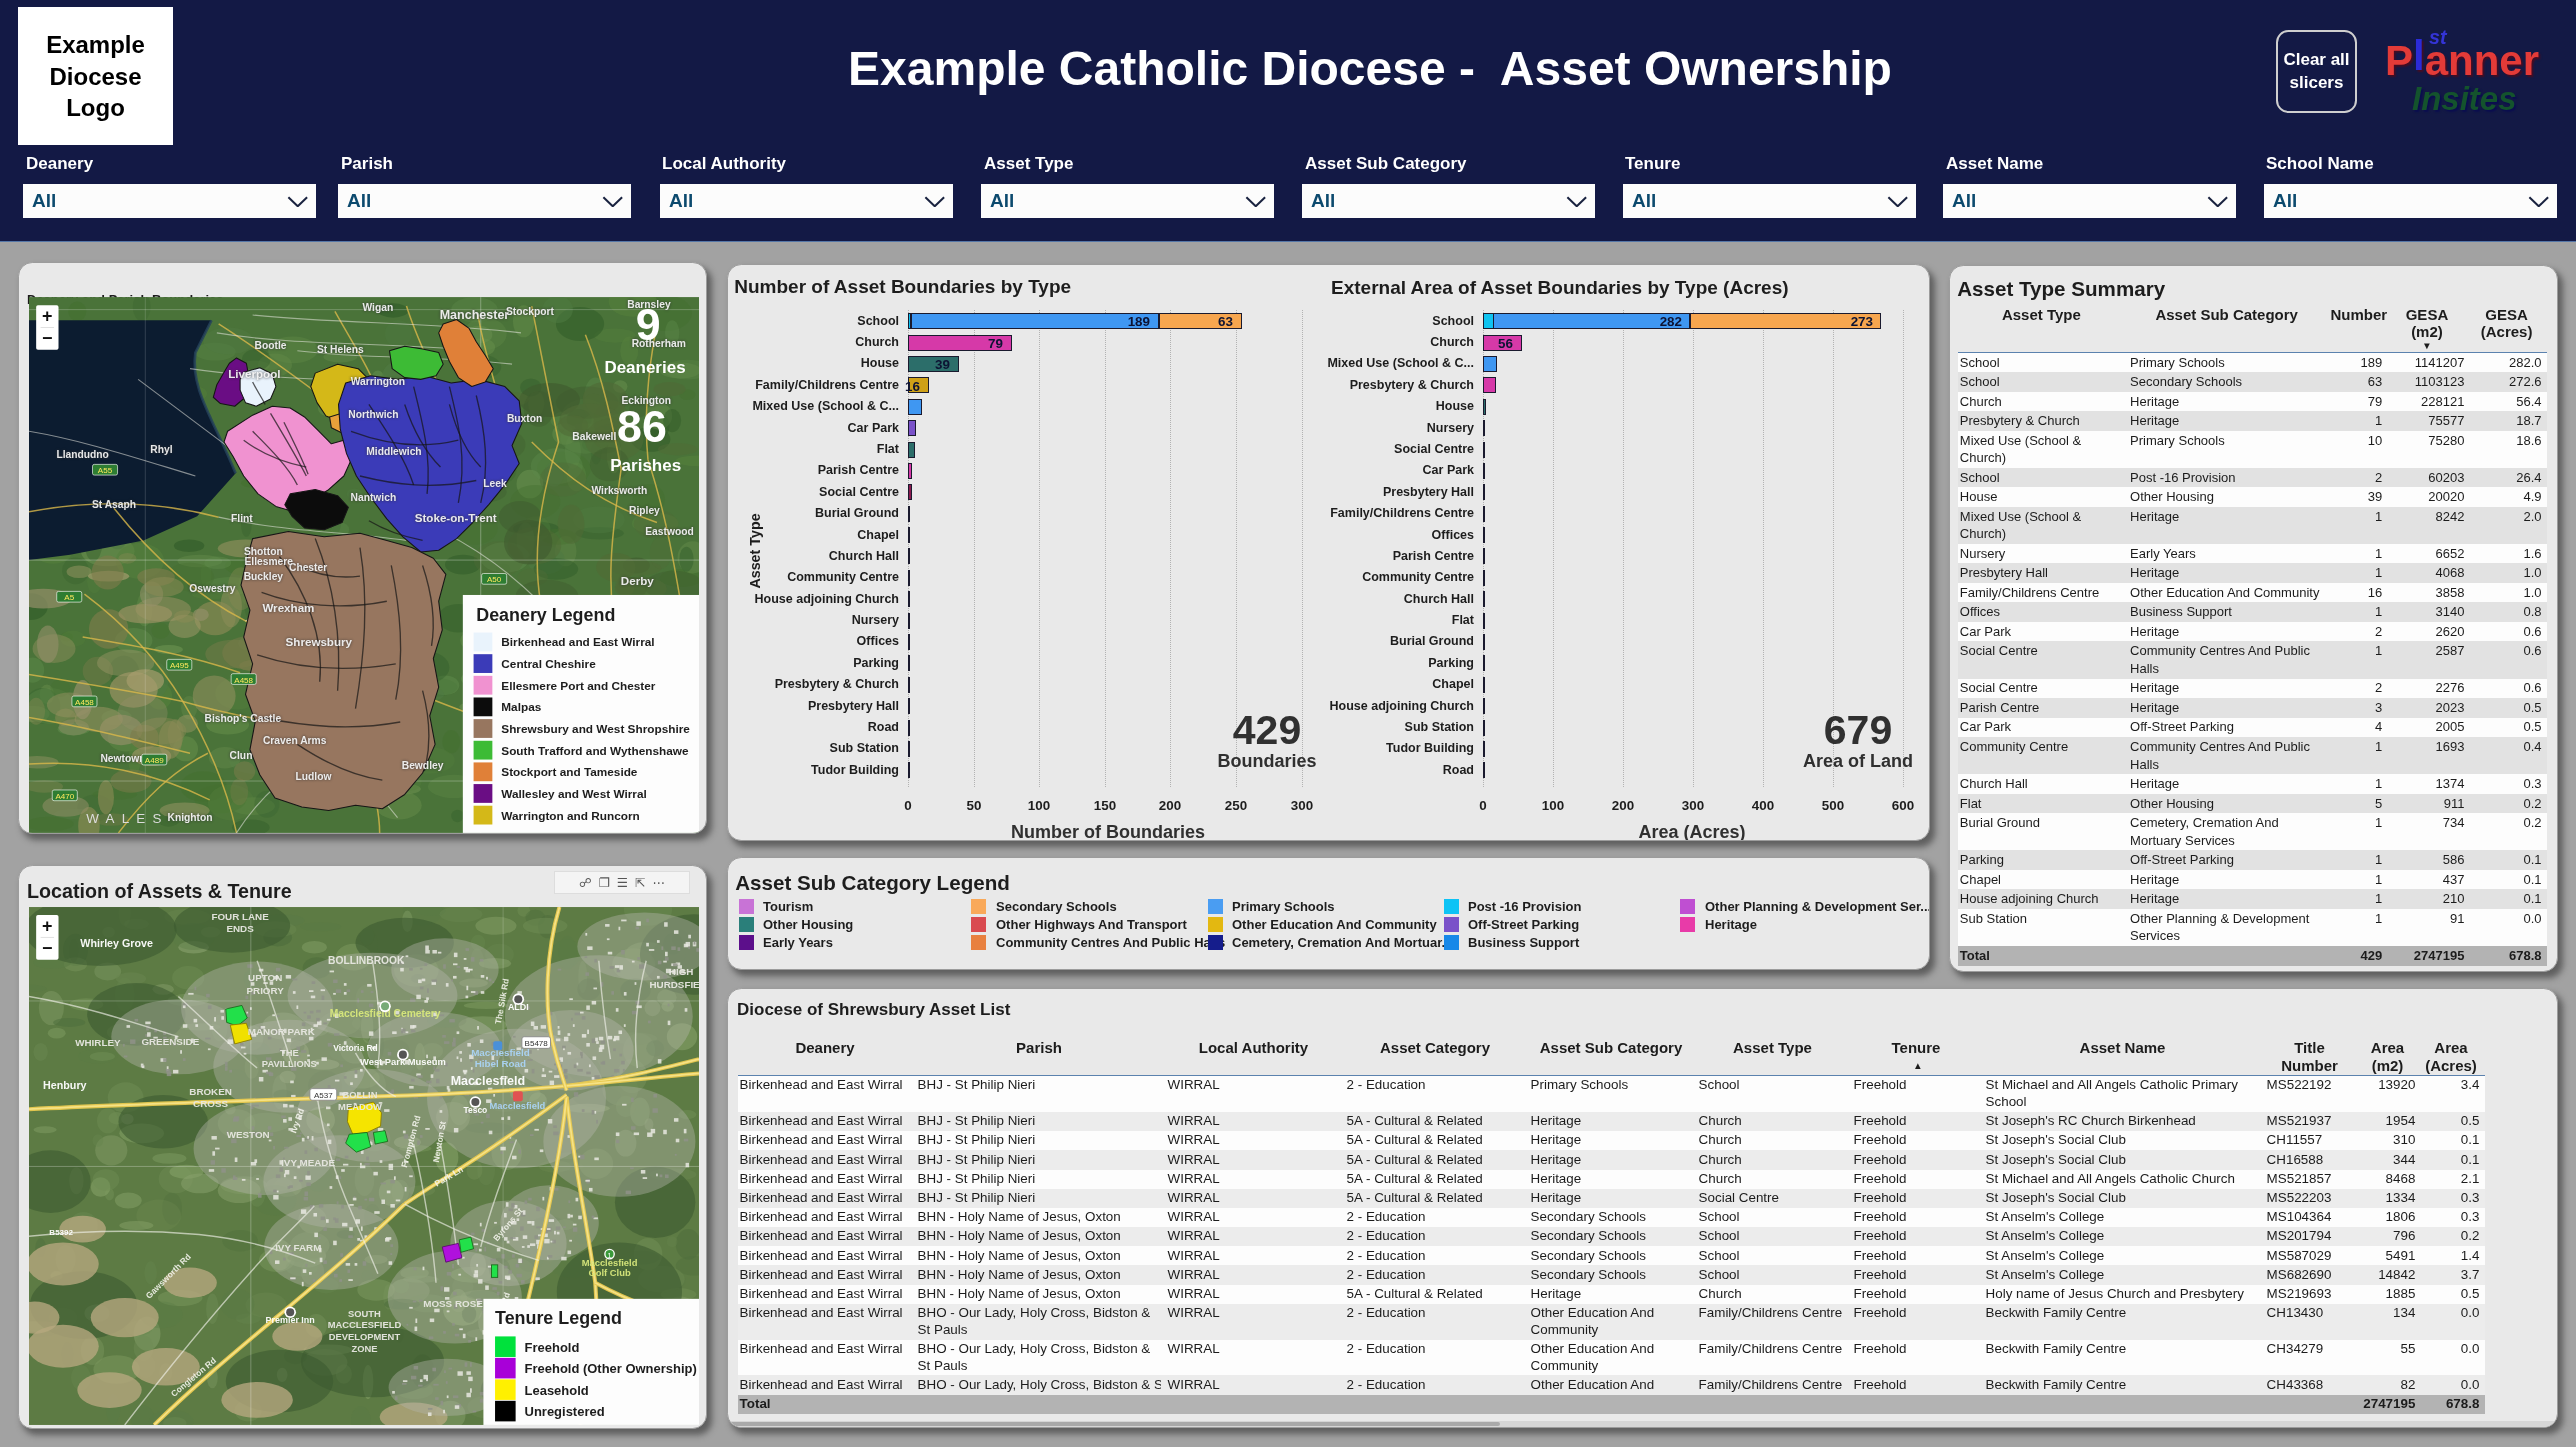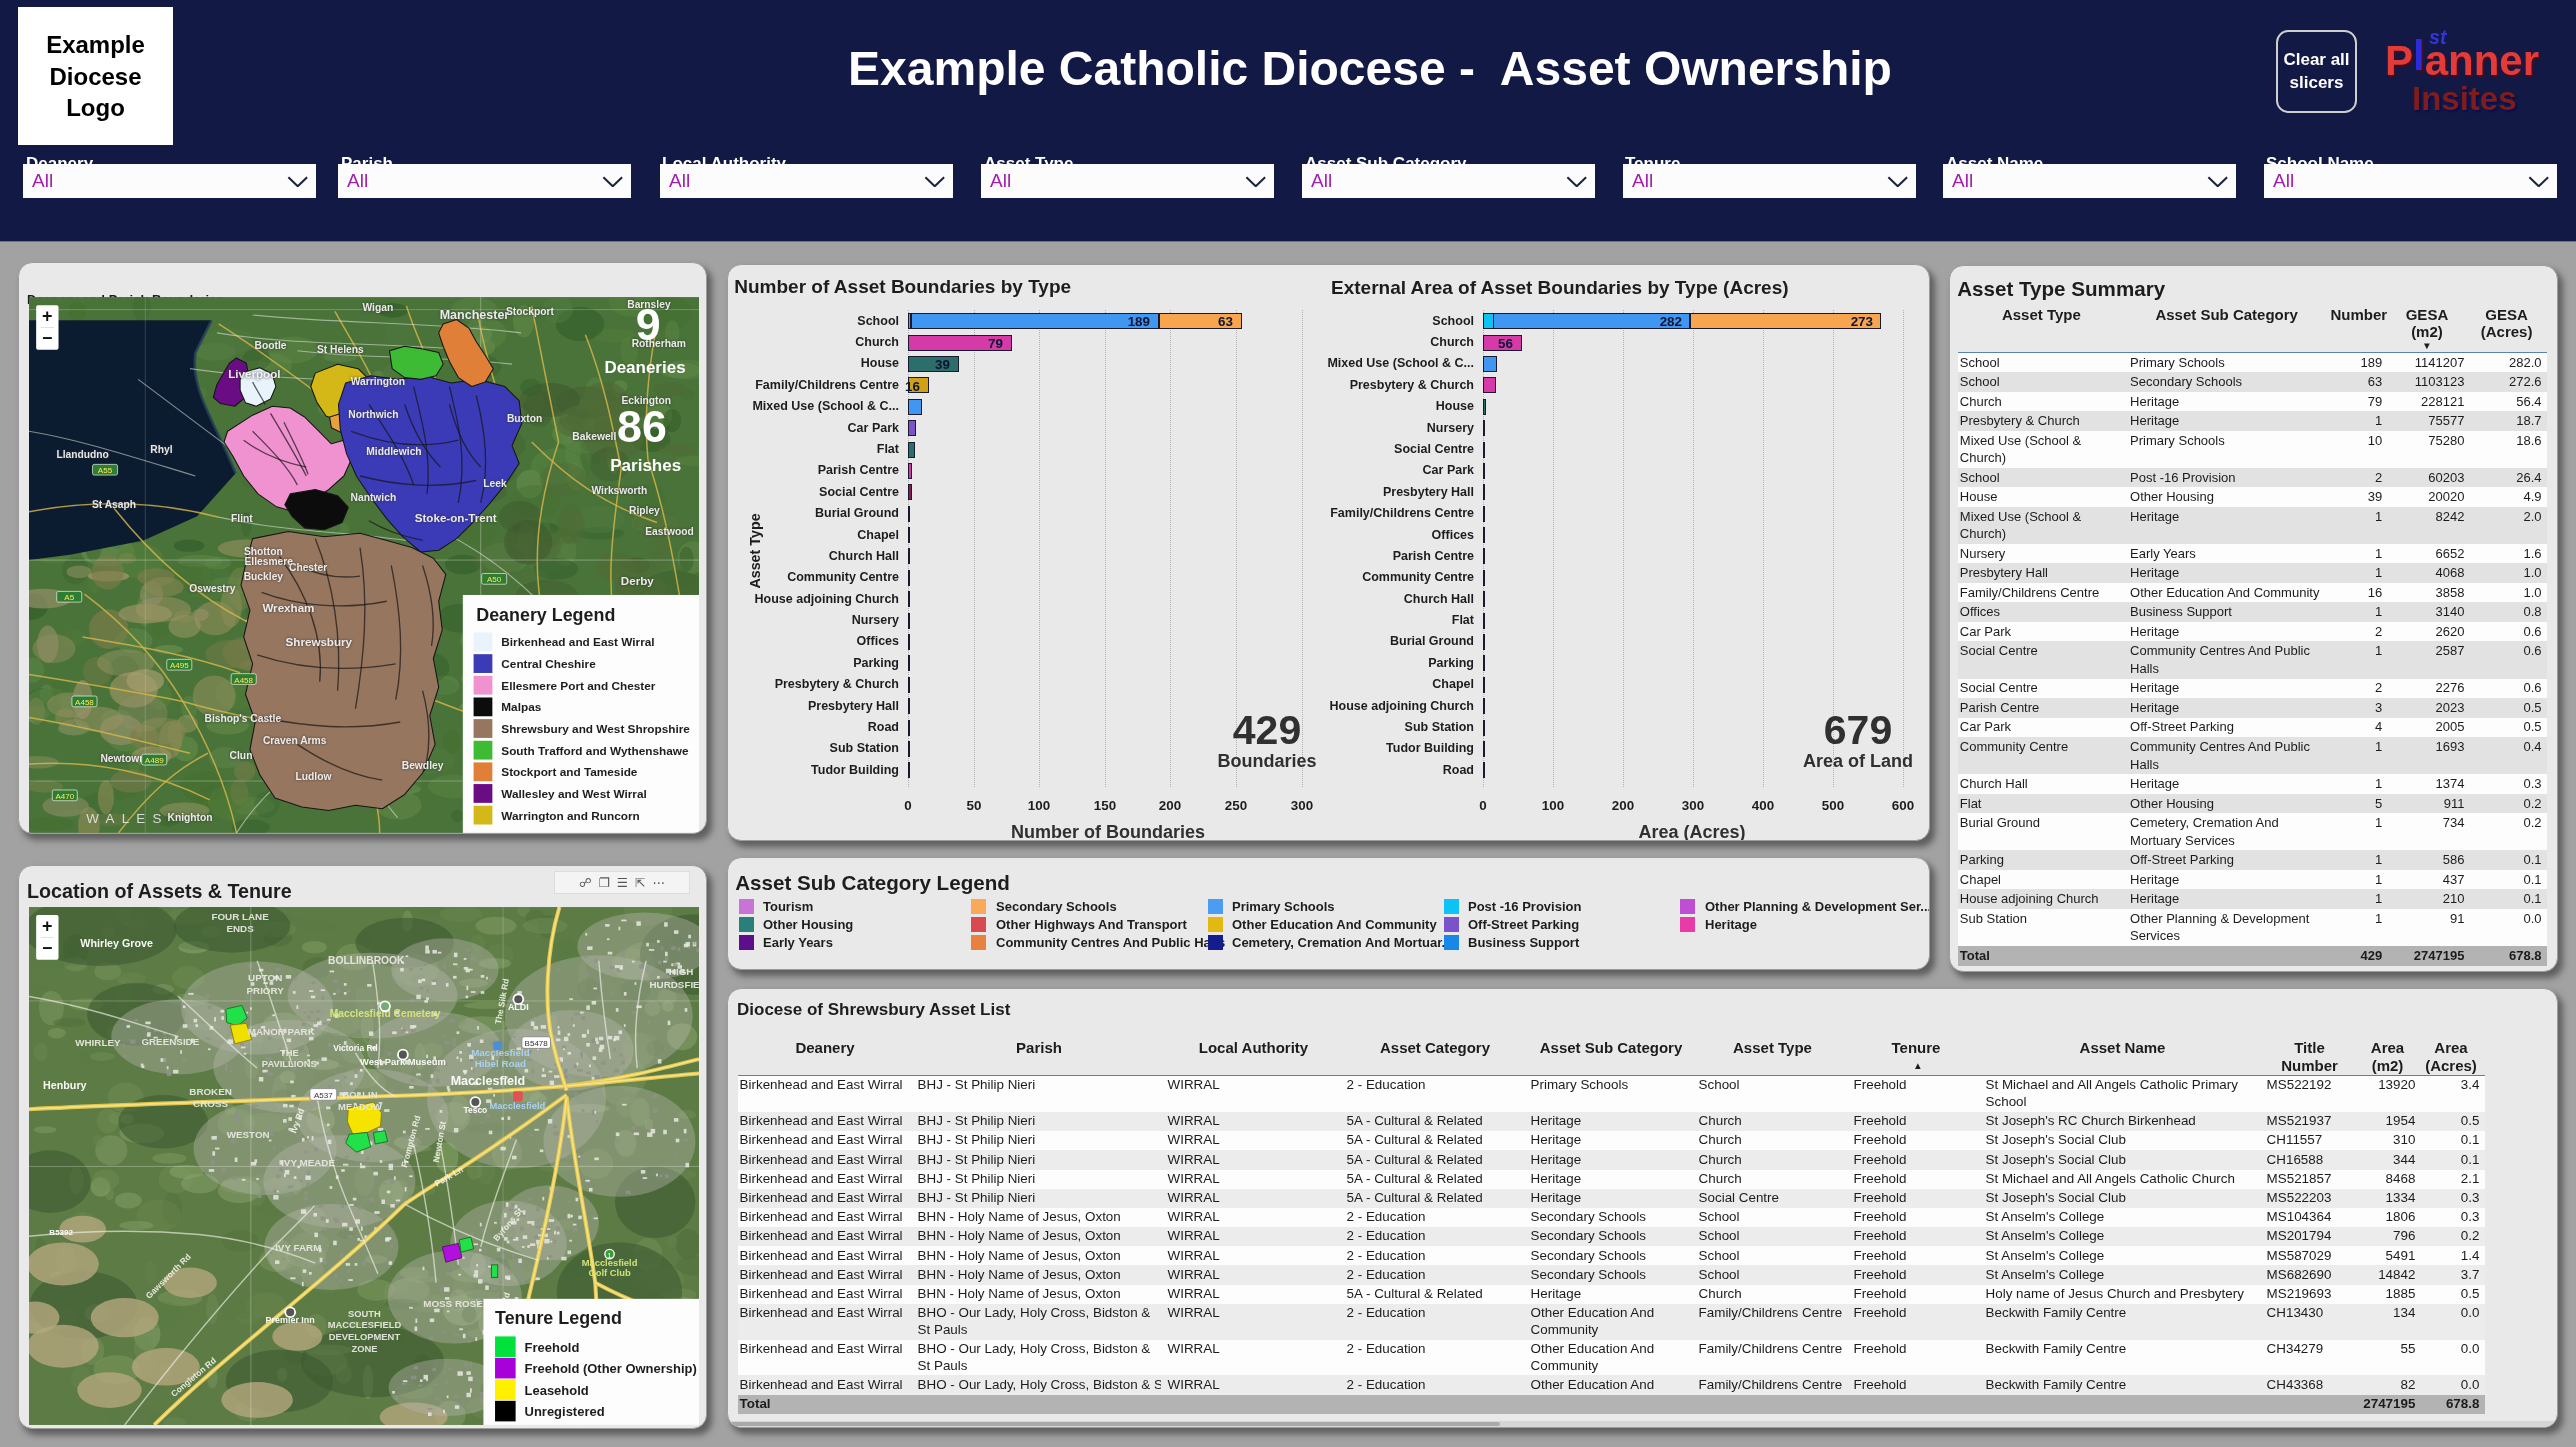--- a/index.html
+++ b/index.html
@@ -5,21 +5,21 @@
   * { margin:0; padding:0; box-sizing:border-box; }
   html,body { width:2576px; height:1447px; overflow:hidden; }
   body { background:#a2a2a2; font-family:"Liberation Sans", sans-serif; position:relative; }
   #hdr { position:absolute; left:0; top:0; width:2576px; height:242px; background:#131945; border-bottom:1.8px solid #5577a8; }
   #logo { position:absolute; left:18px; top:7.2px; width:155px; height:138px; background:#ffffff; color:#000;
           font-weight:bold; font-size:24px; text-align:center; display:flex; align-items:center; justify-content:center; line-height:1.3; }
   #title { position:absolute; left:82px; top:41px; width:2576px; text-align:center; color:#fff; font-weight:bold; font-size:48px; }
   #clearbtn { position:absolute; left:2276px; top:30px; width:81px; height:83px; border:2.7px solid #cfcfcf; border-radius:12.5px;
               color:#fff; font-weight:bold; font-size:17px; text-align:center; display:flex; align-items:center; justify-content:center; line-height:1.35;}
   .sl-label { position:absolute; top:154px; color:#fff; font-weight:bold; font-size:17px; }
-  .sl-box { position:absolute; top:164px; width:293px; height:34px; background:#fcfcfc; color:#a21caf; font-size:19px; }
+  .sl-box { position:absolute; top:184px; width:293px; height:34px; background:#fcfcfc; color:#0c4a6e; font-size:19px;font-weight:bold; }
   .sl-box span { position:absolute; left:9px; top:6.3px; }
   .sl-box svg { position:absolute; right:8px; top:11.6px; }
   .panel { position:absolute; background:#e9e9e9; border-radius:14.3px; border:0.9px solid #9c9c9c; box-shadow: 4.5px 5.4px 6.3px rgba(40,40,40,.55); overflow:hidden; }
   .ptitle { position:absolute; font-weight:bold; font-size:19px; color:#1d1d1d; }
 
   
   .rowlab { position:absolute; font-weight:bold; font-size:12.5px; color:#1d1d1d; text-align:right; white-space:nowrap; }
   .bar { position:absolute; height:16px; border:0.9px solid #1a1a2e; }
   .barlab { position:absolute; font-weight:bold; font-size:13.4px; color:#0d1333; }
   .grid { position:absolute; border-left:1.8px dotted #b2b2b2; width:0; }
@@ -41,21 +41,21 @@
 </style>
 </head>
 <body>
 <div id="hdr"></div>
 <div id="logo">Example<br>Diocese<br>Logo</div>
 <div id="title">Example Catholic Diocese -&nbsp; Asset Ownership</div>
 <div id="clearbtn">Clear all<br>slicers</div>
 <div id="plogo" style="position:absolute;left:2385px;top:23px;width:188px;height:90px;">
   <div style="position:absolute;left:44px;top:2.7px;color:#3434d6;font-weight:bold;font-size:19.7px;font-style:italic;">st</div>
   <div style="position:absolute;left:0;top:14.3px;font-weight:bold;font-size:42px;color:#e33b38;text-shadow:1.8px 1.8px 1.8px rgba(120,0,0,.5);">P<span style="color:#2b2bd8;position:relative;top:-5.4px;">l</span>anner</div>
-  <div style="position:absolute;left:27px;top:57px;font-weight:bold;font-size:33px;color:#7f1d1d;text-shadow:1.8px 1.8px 1.8px rgba(0,0,90,.5);">Insites</div>
+  <div style="position:absolute;left:27px;top:57px;font-weight:bold;font-style:italic;font-size:33px;color:#14532d;text-shadow:1.8px 1.8px 1.8px rgba(0,0,90,.5);">Insites</div>
 </div>
 
 <div id="slicers">
     <div class="sl-label" style="left:26px;">Deanery</div>
     <div class="sl-box" style="left:23px;">
       <span>All</span>
       <svg width="21.5" height="11.6" viewBox="0 0 24 13">
         <polyline points="1.5,1.5 12,11.5 22.5,1.5" fill="none" stroke="#1a2340" stroke-width="2.3"></polyline>
       </svg>
     </div>

